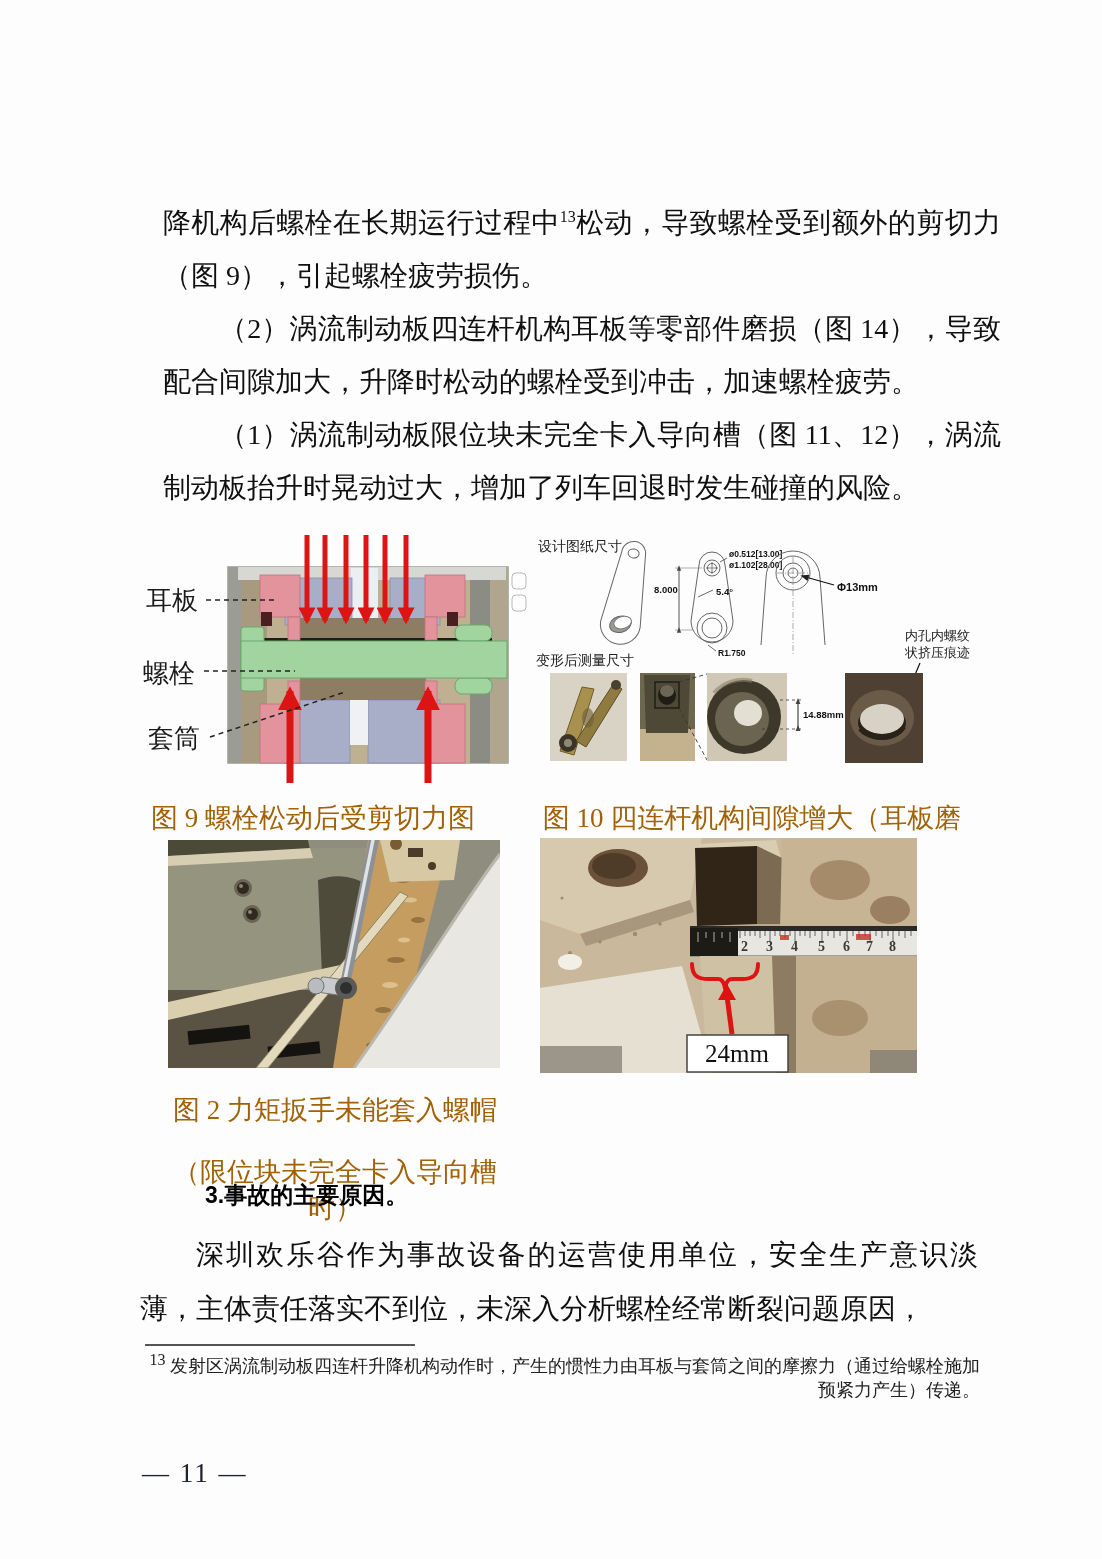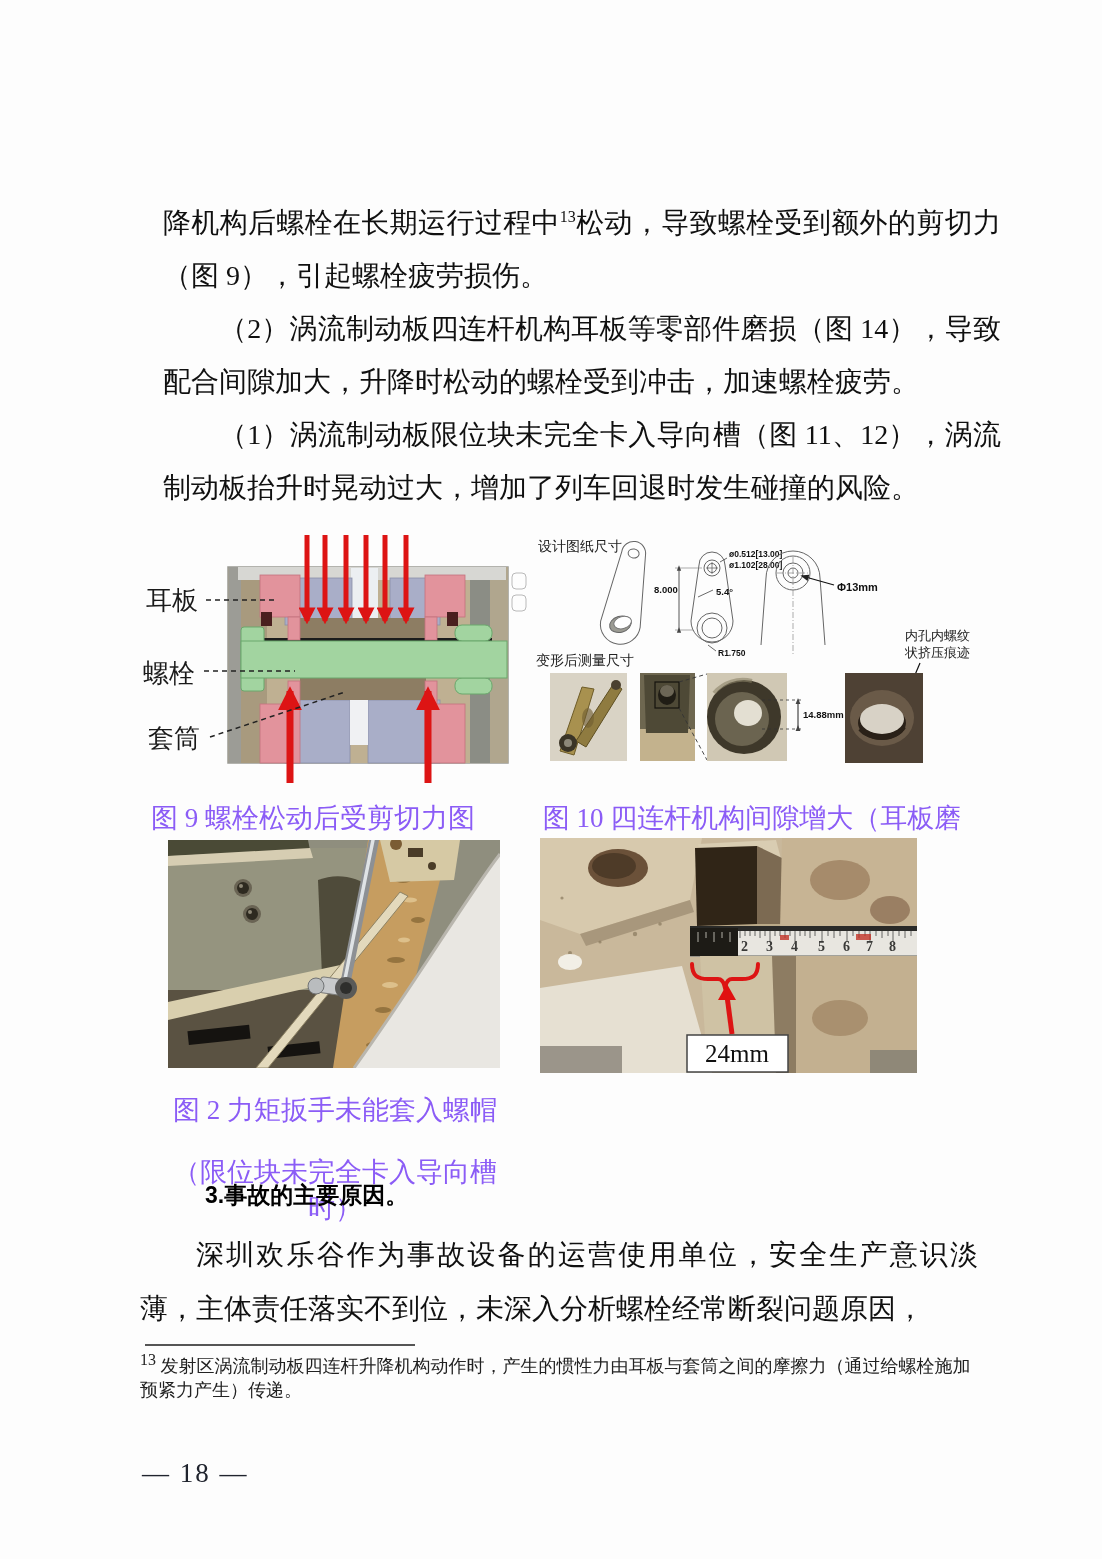--- a/index.html
+++ b/index.html
@@ -3,21 +3,21 @@
 <meta charset="utf-8">
 <style>
   html,body{margin:0;padding:0;background:#ffffff;}
   #page{position:relative;width:1102px;height:1559px;background:#fdfdfd;overflow:hidden;
         font-family:"Liberation Serif","DejaVu Serif",serif;color:#111;}
   .abs{position:absolute;}
   .body-text{font-size:28px;line-height:53px;text-align:justify;color:#101010;}
   .body-text p{margin:0;}
   .indent{text-indent:2em;}
   sup{font-size:16px;vertical-align:super;line-height:0;}
-  .caption{font-size:27px;line-height:36px;text-align:center;color:#8b5cf6;}
+  .caption{font-size:27px;line-height:36px;text-align:center;color:#a16207;}
   .heading{font-family:"Liberation Sans","DejaVu Sans",sans-serif;font-weight:700;font-size:23px;color:#000;}
   .footnote-rule{background:#555;height:2px;}
   .footnote{font-size:18px;line-height:24px;color:#222;}
   .pageno{font-size:27px;color:#20242e;letter-spacing:2px;}
   svg text{font-family:"Liberation Serif","DejaVu Serif",serif;}
   .sanslab{font-family:"Liberation Sans","DejaVu Sans",sans-serif;}
   .dimtxt{font-family:"Liberation Sans","DejaVu Sans",sans-serif;font-weight:700;}
   .thin{stroke:#666;stroke-width:1;fill:none;}
   .red-stroke{stroke:#dd1414;fill:none;}
 </style>
@@ -366,20 +366,20 @@
   <div class="abs caption" style="left:150px;top:1092px;width:370px;">图 2 力矩扳手未能套入螺帽</div>
   <div class="abs caption" style="left:150px;top:1134px;width:370px;margin-top:20px;">（限位块未完全卡入导向槽时）</div>
 
   <div class="abs heading" style="left:205px;top:1180px;">3.事故的主要原因。</div>
 
   <div class="abs body-text" style="left:140px;top:1228px;width:838px;line-height:54px;">
     <p class="indent">深圳欢乐谷作为事故设备的运营使用单位，安全生产意识淡薄，主体责任落实不到位，未深入分析螺栓经常断裂问题原因，</p>
   </div>
 
   <div class="abs footnote-rule" style="left:145px;top:1344px;width:270px;"></div>
-  <div class="abs footnote" style="left:140px;top:1354px;width:840px;">
+  <div class="abs footnote" style="left:140px;top:1354px;width:840px;text-align:right;">
     <sup>13</sup>
     <span>发射区涡流制动板四连杆升降机构动作时，产生的惯性力由耳板与套筒之间的摩擦力（通过给螺栓施加预紧力产生）传递。</span>
   </div>
 
-  <div class="abs pageno" style="left:142px;top:1458px;">— 18 —</div>
+  <div class="abs pageno" style="left:142px;top:1458px;">— 11 —</div>
 
 </div>
 
 </body></html>

